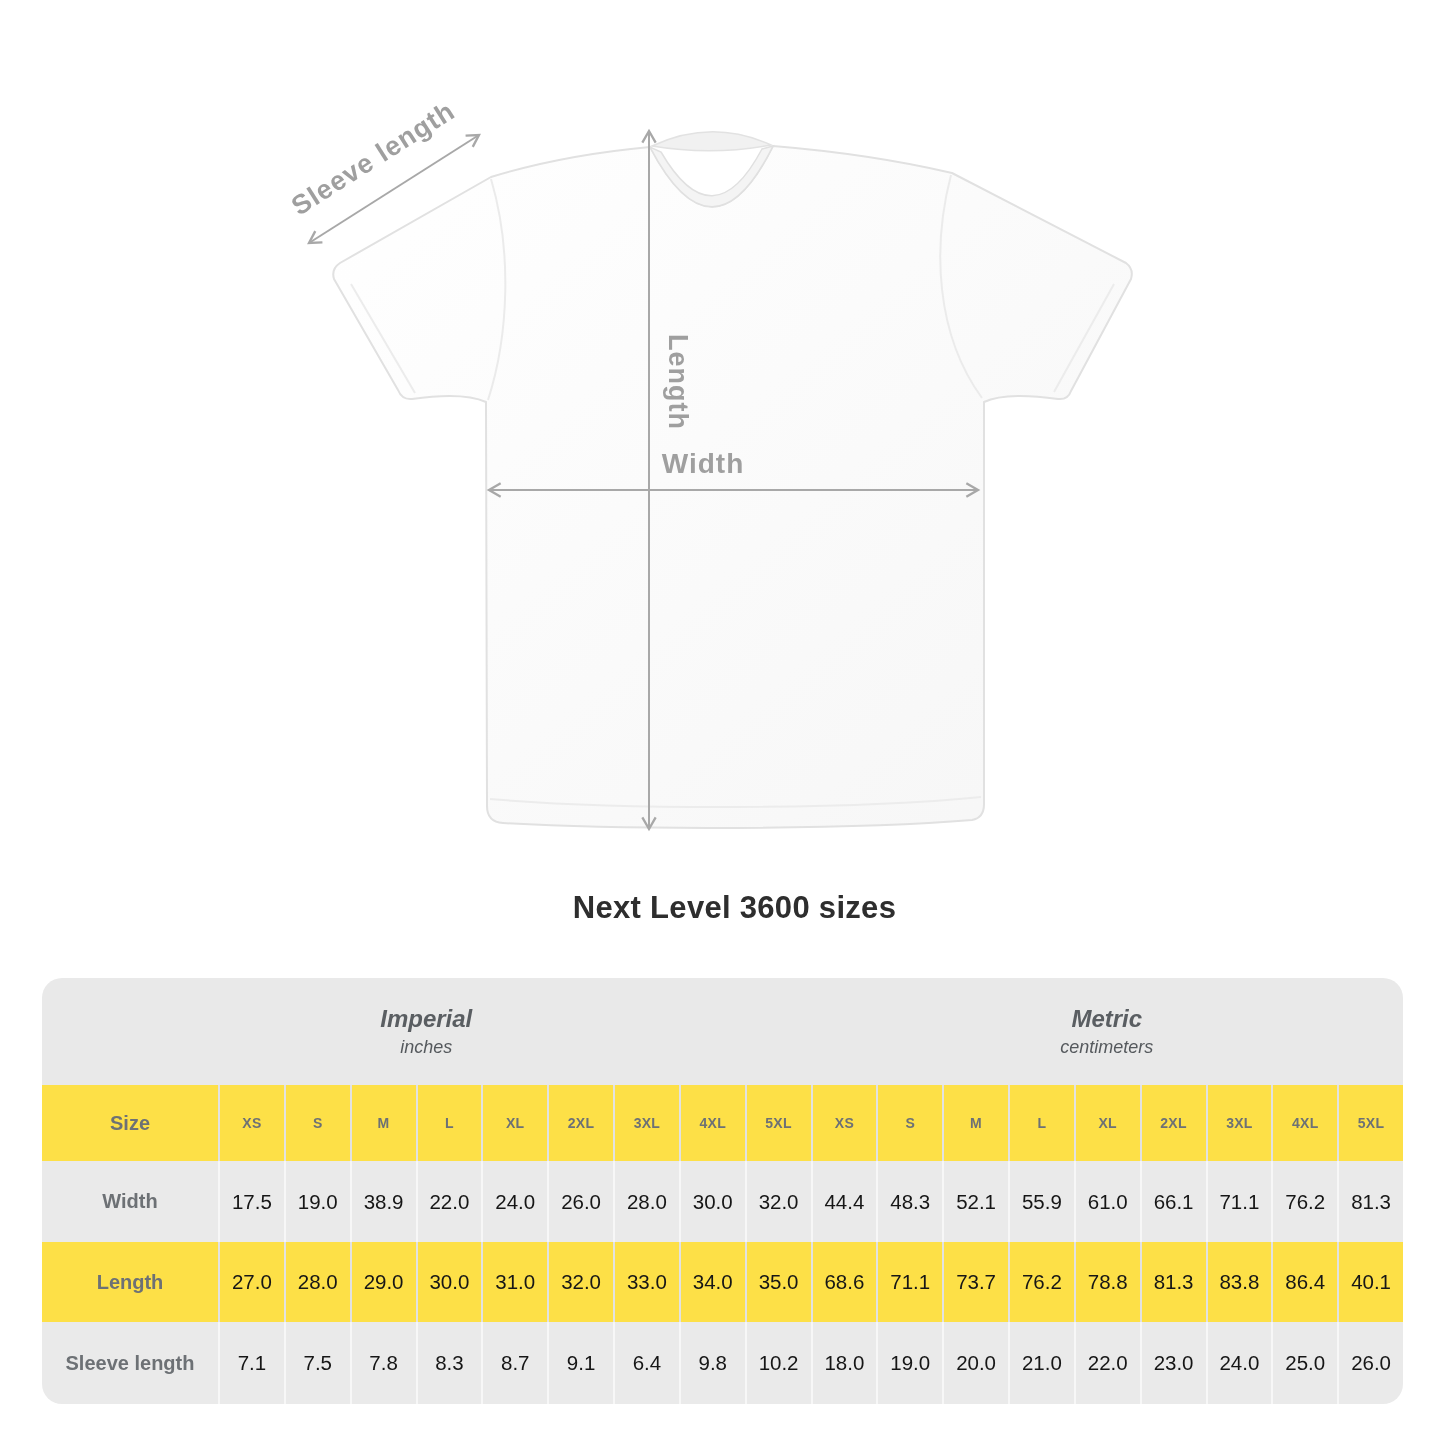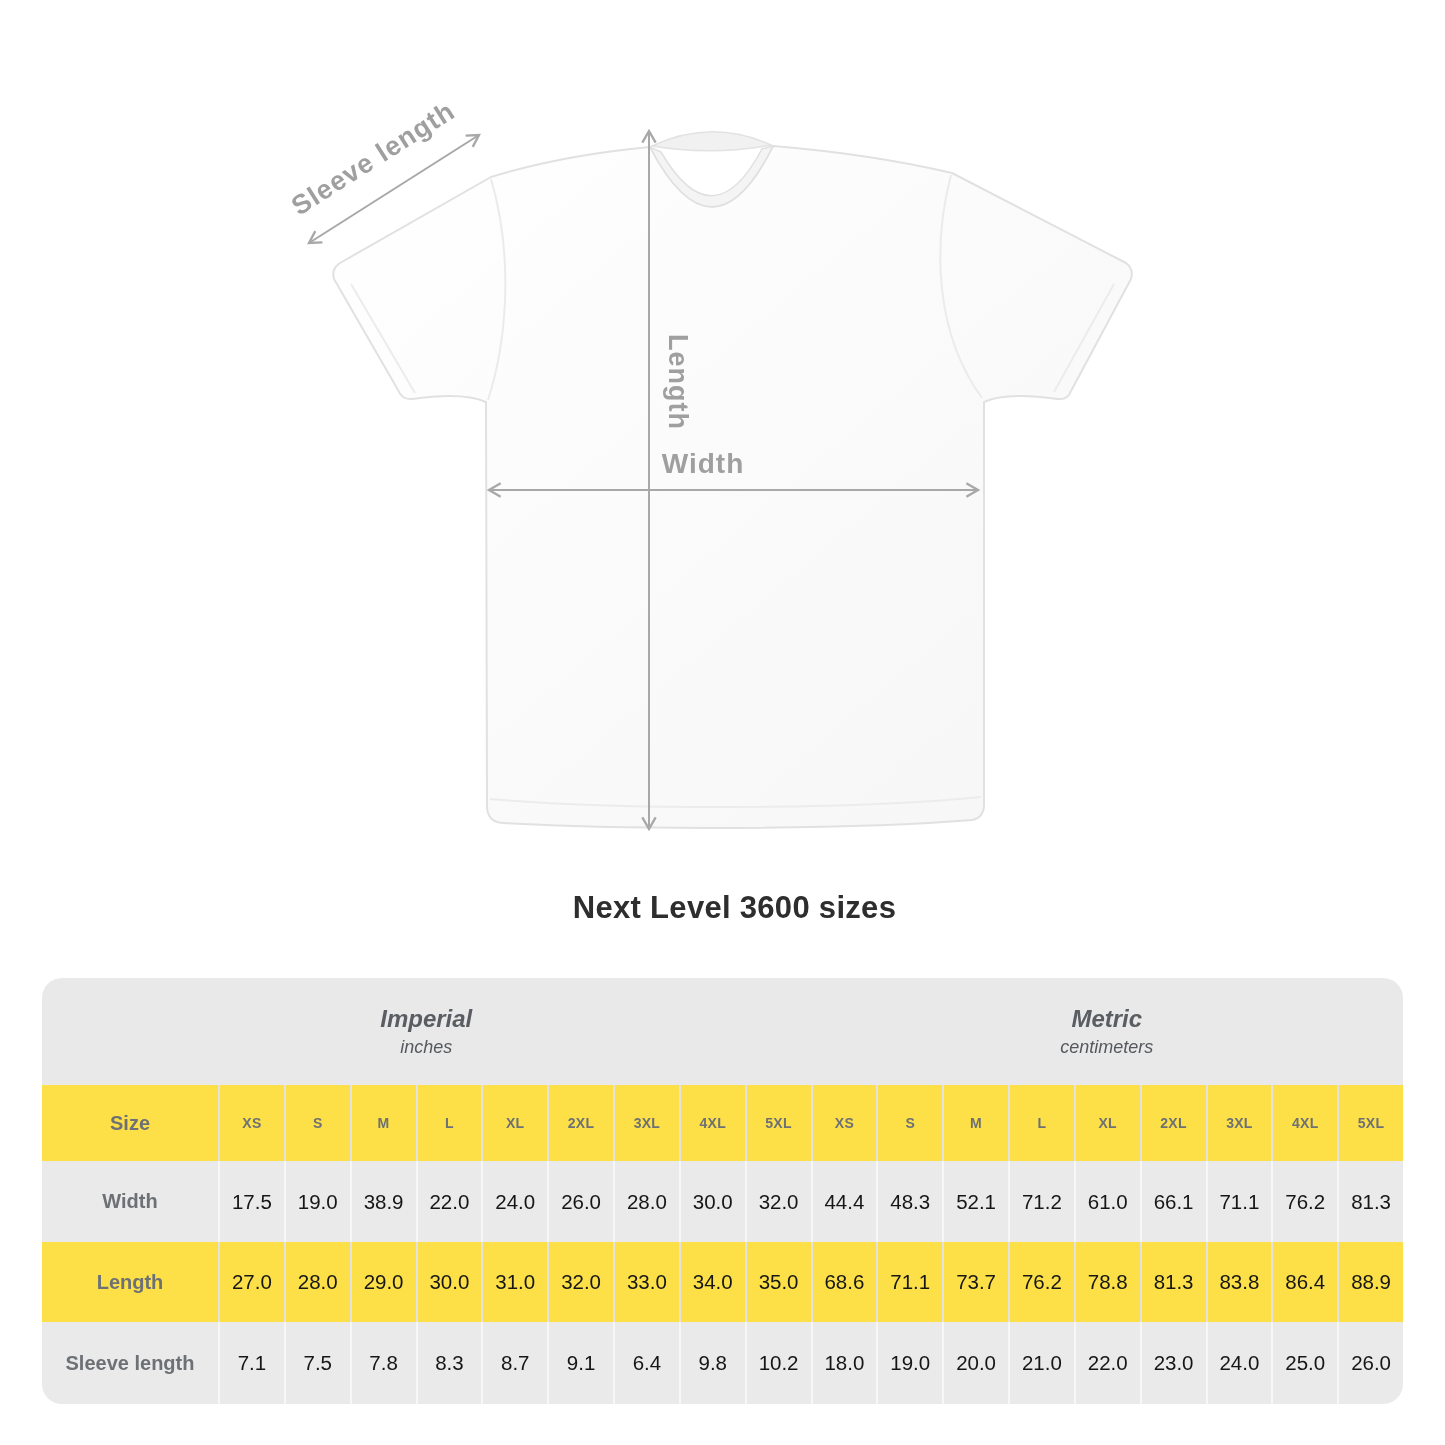--- a/index.html
+++ b/index.html
@@ -138,21 +138,21 @@
       <div class="cell value row-gray sep">38.9</div>
       <div class="cell value row-gray sep">22.0</div>
       <div class="cell value row-gray sep">24.0</div>
       <div class="cell value row-gray sep">26.0</div>
       <div class="cell value row-gray sep">28.0</div>
       <div class="cell value row-gray sep">30.0</div>
       <div class="cell value row-gray sep">32.0</div>
       <div class="cell value row-gray sep">44.4</div>
       <div class="cell value row-gray sep">48.3</div>
       <div class="cell value row-gray sep">52.1</div>
-      <div class="cell value row-gray sep">71.2</div>
+      <div class="cell value row-gray sep">55.9</div>
       <div class="cell value row-gray sep">61.0</div>
       <div class="cell value row-gray sep">66.1</div>
       <div class="cell value row-gray sep">71.1</div>
       <div class="cell value row-gray sep">76.2</div>
       <div class="cell value row-gray sep">81.3</div>
       <div class="cell rowlabel row-white">Length</div>
       <div class="cell value row-white sep">27.0</div>
       <div class="cell value row-white sep">28.0</div>
       <div class="cell value row-white sep">29.0</div>
       <div class="cell value row-white sep">30.0</div>
@@ -162,21 +162,21 @@
       <div class="cell value row-white sep">34.0</div>
       <div class="cell value row-white sep">35.0</div>
       <div class="cell value row-white sep">68.6</div>
       <div class="cell value row-white sep">71.1</div>
       <div class="cell value row-white sep">73.7</div>
       <div class="cell value row-white sep">76.2</div>
       <div class="cell value row-white sep">78.8</div>
       <div class="cell value row-white sep">81.3</div>
       <div class="cell value row-white sep">83.8</div>
       <div class="cell value row-white sep">86.4</div>
-      <div class="cell value row-white sep">88.9</div>
+      <div class="cell value row-white sep">40.1</div>
       <div class="cell rowlabel row-gray">Sleeve length</div>
       <div class="cell value row-gray sep">7.1</div>
       <div class="cell value row-gray sep">7.5</div>
       <div class="cell value row-gray sep">7.8</div>
       <div class="cell value row-gray sep">8.3</div>
       <div class="cell value row-gray sep">8.7</div>
       <div class="cell value row-gray sep">9.1</div>
       <div class="cell value row-gray sep">6.4</div>
       <div class="cell value row-gray sep">9.8</div>
       <div class="cell value row-gray sep">10.2</div>

